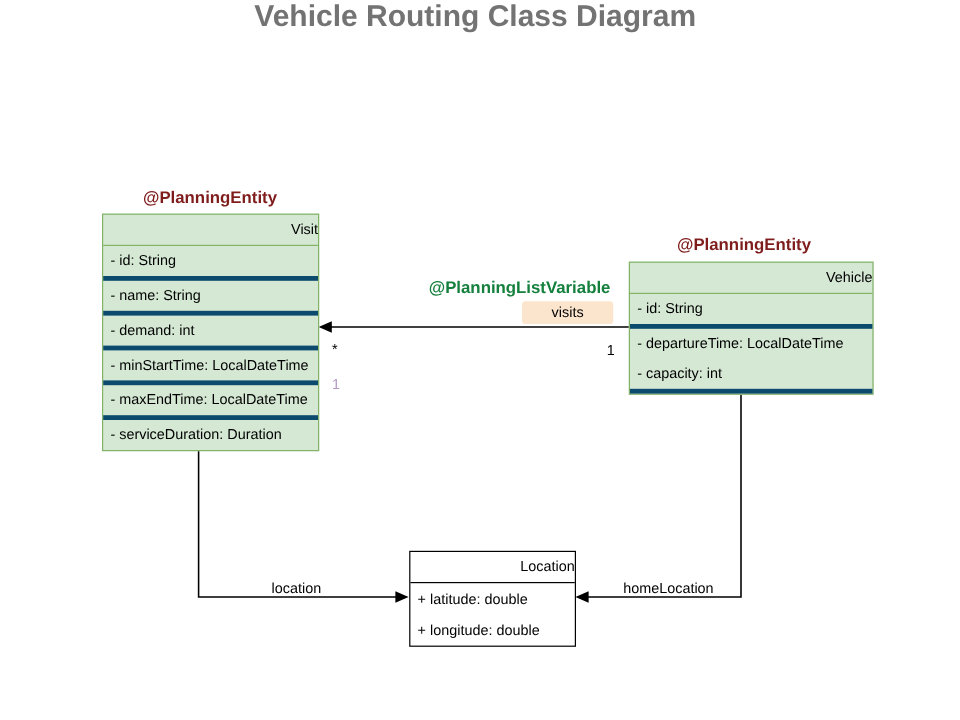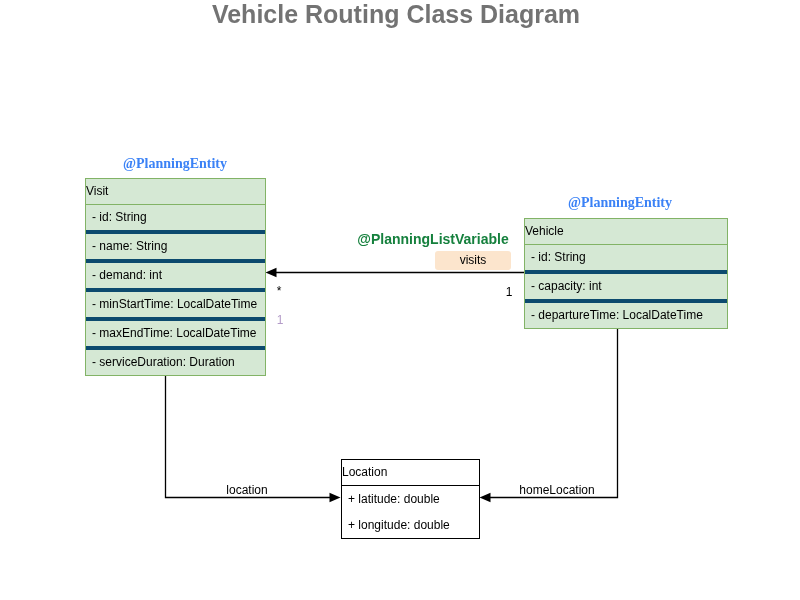--- a/index.html
+++ b/index.html
@@ -18,40 +18,40 @@
     font-size: 25px;
     font-weight: bold;
     color: #737373;
   }
   .annotation {
     text-align: center;
     font-size: 14px;
     font-weight: bold;
     white-space: nowrap;
   }
-  .annotation.green { color: #3b82f6; font-family: Liberation Serif, serif; }
+  .annotation.green { color: #7f1d1d; }
   .annotation.orange { color: #15803d; }
   .uml-class {
     position: absolute;
     box-sizing: border-box;
     font-size: 12px;
     color: #000000;
   }
   .uml-class.entity {
     background: #d5e8d4;
     border: 1px solid #82b366;
   }
   .uml-class.plain {
     background: #ffffff;
     border: 1px solid #000000;
   }
   .uml-class .hdr {
     height: 25px;
     line-height: 25px;
-    text-align: left;
+    text-align: right;
   }
   .uml-class.entity .hdr { border-bottom: 1px solid #82b366; }
   .uml-class.plain  .hdr { border-bottom: 1px solid #000000; }
   .uml-class .row {
     height: 25px;
     line-height: 25px;
     padding-left: 6px;
     text-align: left;
     white-space: nowrap;
   }
@@ -109,22 +109,22 @@
     <div class="row">- demand: int</div>
     <div class="row">- minStartTime: LocalDateTime</div>
     <div class="row">- maxEndTime: LocalDateTime</div>
     <div class="row last">- serviceDuration: Duration</div>
   </div>
 
   <div class="abs annotation green" style="left:524px; top:195px; width:192px;">@PlanningEntity</div>
   <div class="uml-class entity" style="left:524px; top:218px; width:204px;">
     <div class="hdr">Vehicle</div>
     <div class="row">- id: String</div>
+    <div class="row last">- departureTime: LocalDateTime</div>
     <div class="row">- capacity: int</div>
-    <div class="row last">- departureTime: LocalDateTime</div>
   </div>
 
   <div class="uml-class plain" style="left:341px; top:459px; width:139px;">
     <div class="hdr">Location</div>
     <div class="row last">+ latitude: double</div>
     <div class="row last">+ longitude: double</div>
   </div>
 
   <div class="abs annotation orange" style="left:333px; top:231px; width:200px;">@PlanningListVariable</div>
   <div class="abs edge-badge">visits</div>

